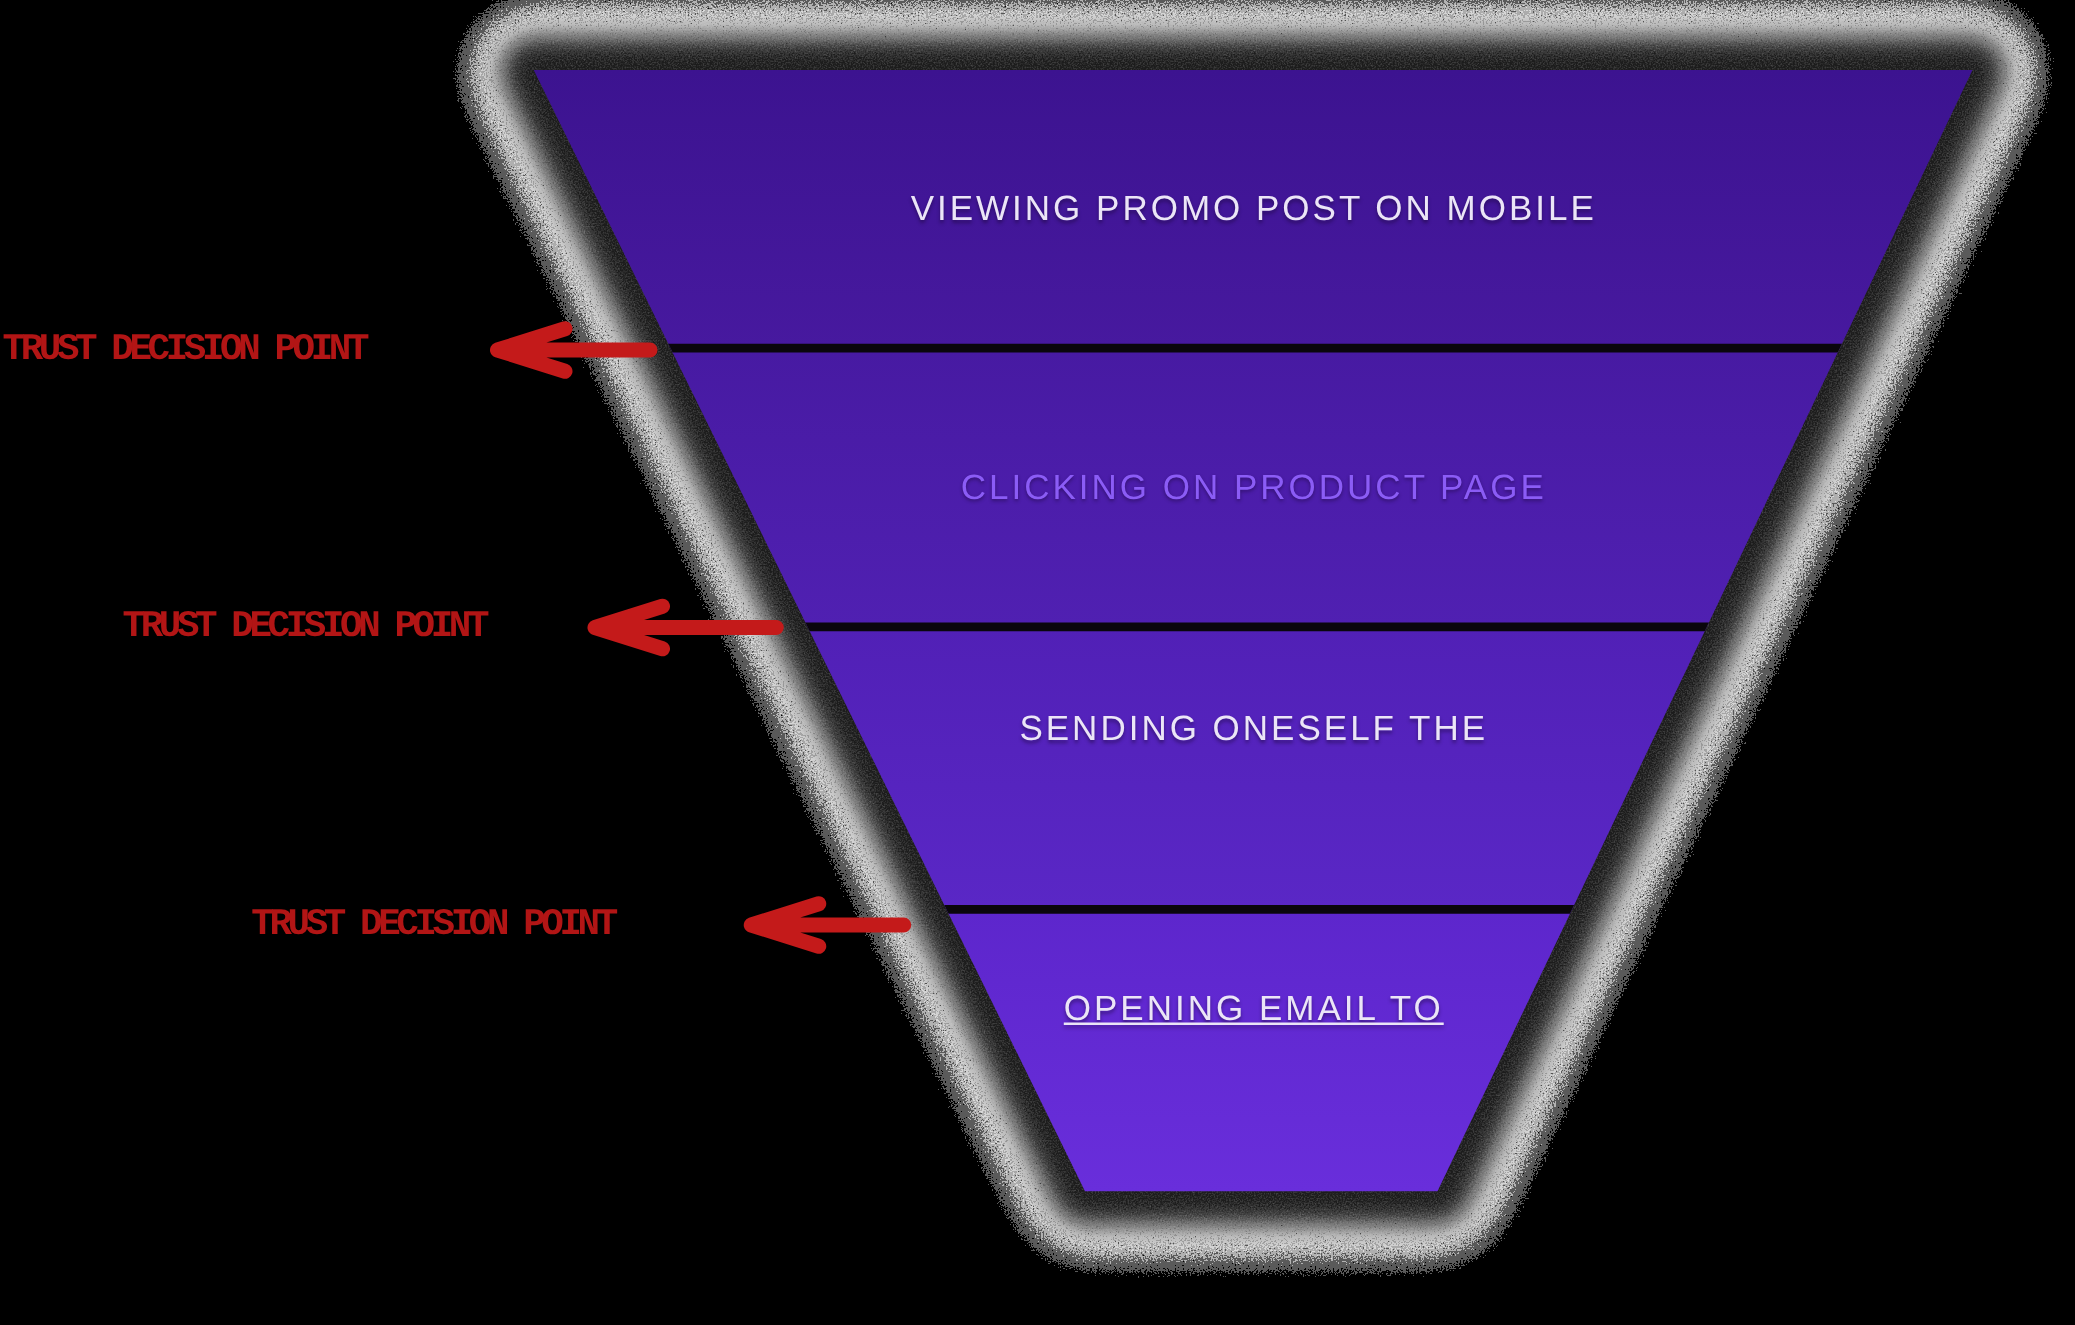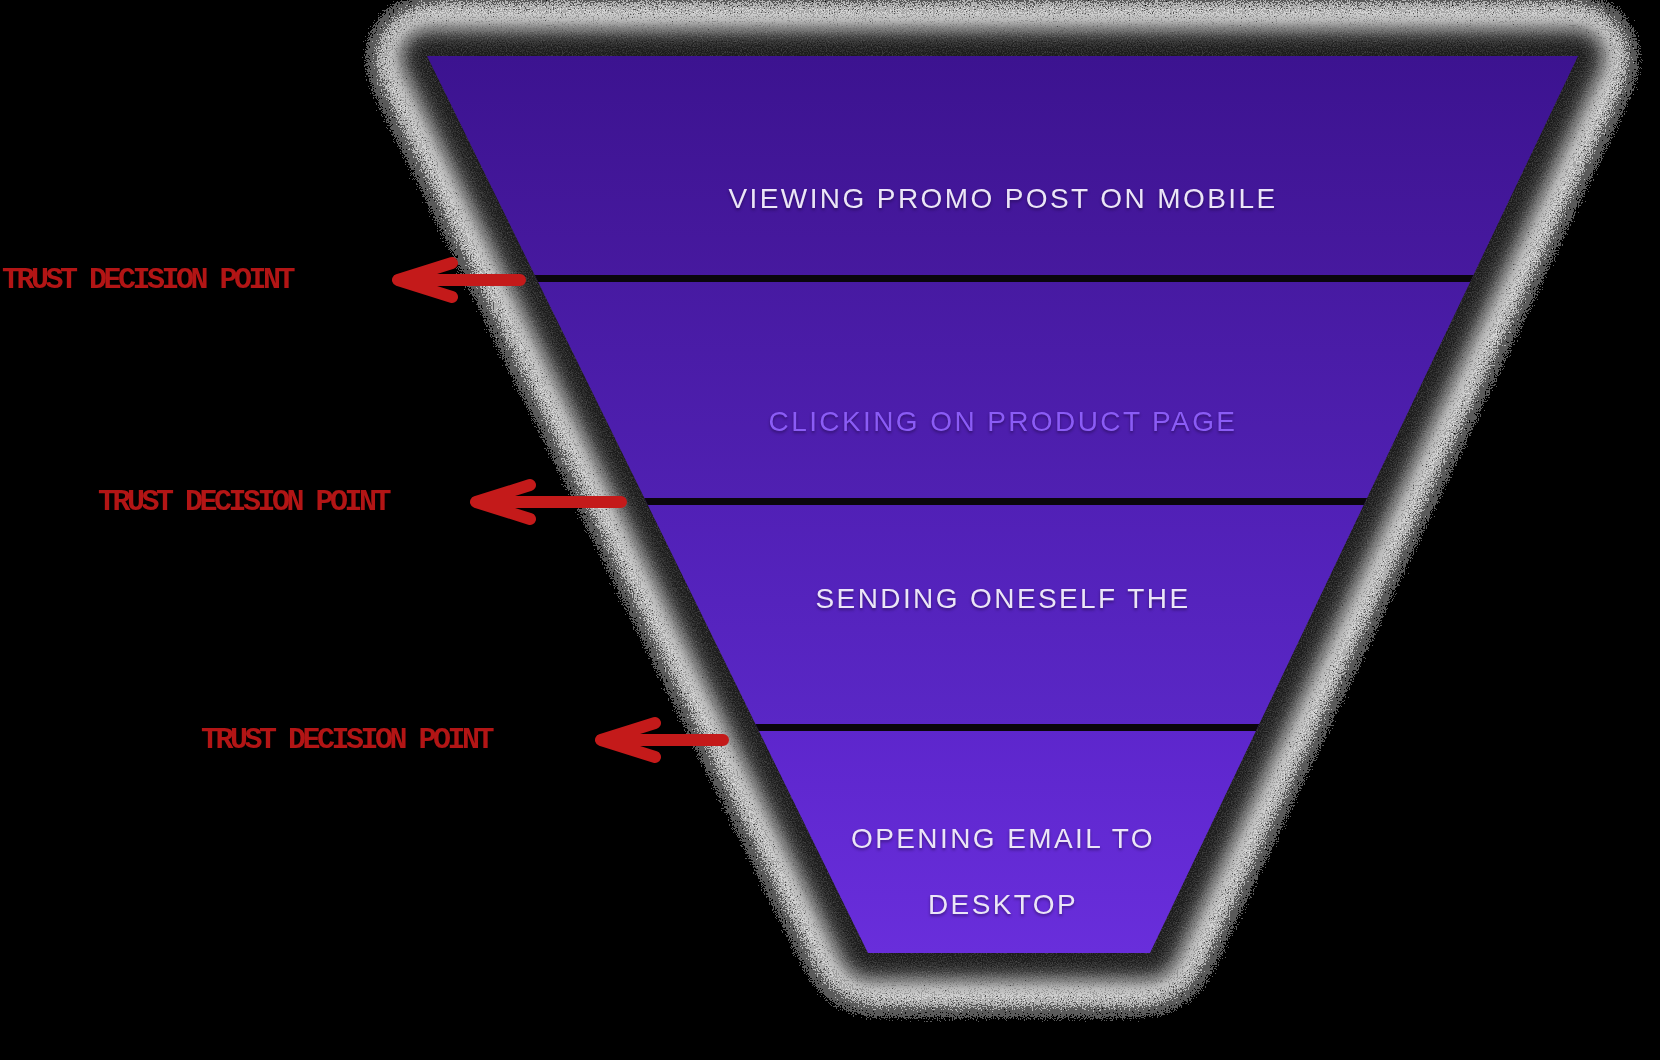--- a/index.html
+++ b/index.html
@@ -33,25 +33,25 @@
     position:absolute;
     left:1003px;
     transform:translateX(-50%);
     text-align:center;
     font-size:28px;
     line-height:34px;
     letter-spacing:2.4px;
     color:#ebe5f7;
     text-shadow:0 2px 3px rgba(20,5,40,.45);
   }
-  .stage-line{white-space:nowrap;margin-top:32px;}
+  .stage-line{white-space:nowrap;}
   #stage-label-1{top:150px;}
   #stage-label-2{top:373px;}
-  #stage-label-3{top:550px;}
-  #stage-label-4{top:790px;}
+  #stage-label-3{top:566px;}
+  #stage-label-4{top:790px;text-decoration:underline;}
 </style>
 </head>
 <body style="background: rgb(0, 0, 0);">
 
 <div id="stage-wrap">
 
   <svg id="funnel-svg" viewBox="0 0 1660 1060" aria-hidden="true">
     <defs>
       <linearGradient id="g0" x1="0" y1="0" x2="0" y2="1">
         <stop offset="0" stop-color="#3c1390"></stop>
@@ -132,16 +132,15 @@
     <div class="stage-line">VIEWING PROMO POST ON MOBILE</div>
   </div>
   <div class="stage-label" id="stage-label-2" style="color: #8b5cf6;">
     <div class="stage-line">CLICKING ON PRODUCT PAGE</div>
   </div>
   <div class="stage-label" id="stage-label-3" style="color: rgb(235, 229, 247);">
     <div class="stage-line">SENDING ONESELF THE</div>
   </div>
   <div class="stage-label" id="stage-label-4" style="color: rgb(235, 229, 247);">
     <div class="stage-line">OPENING EMAIL TO</div>
-    <div class="stage-line">DESKTOP</div>
   </div>
 
 </div>
 
 </body></html>

